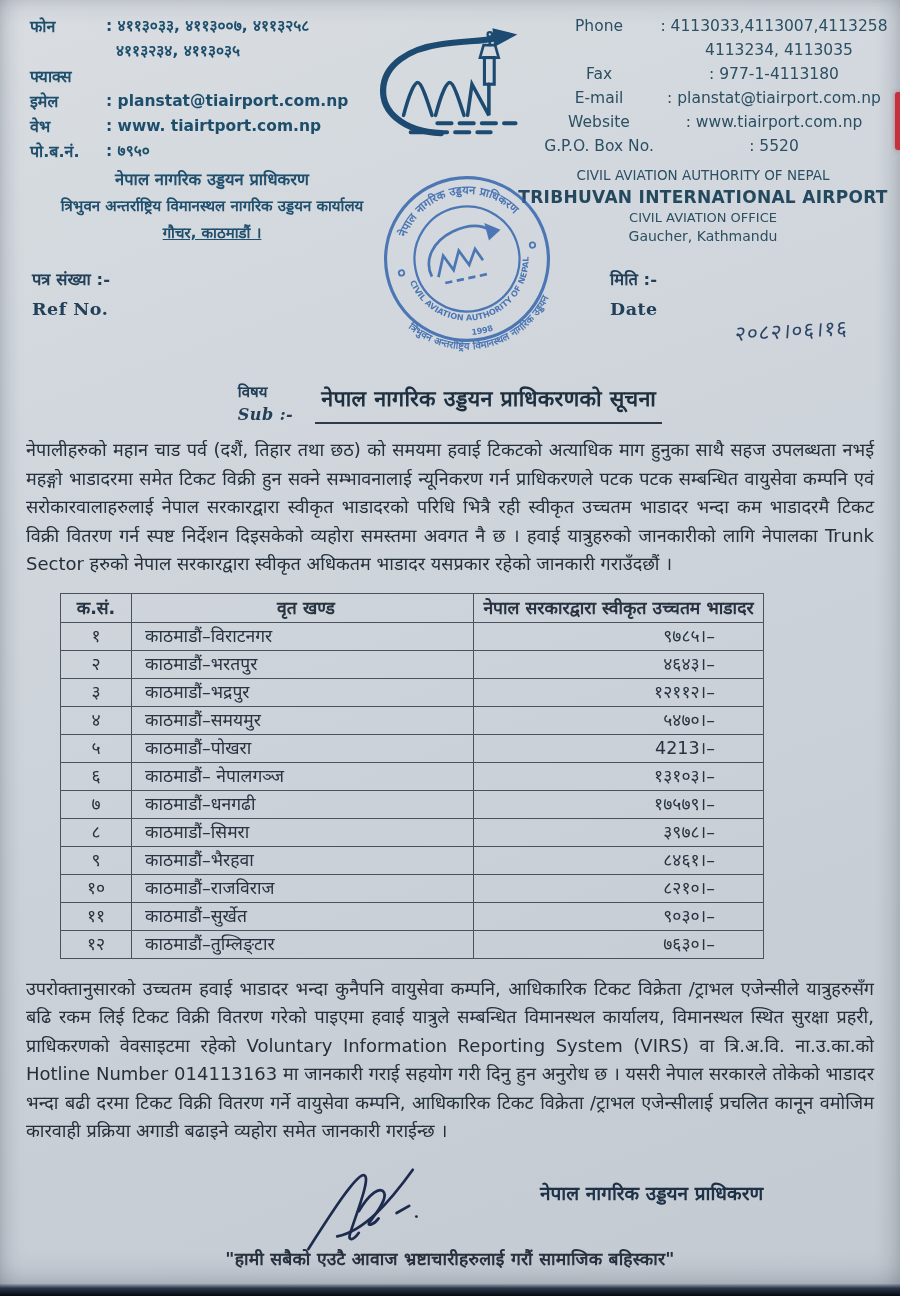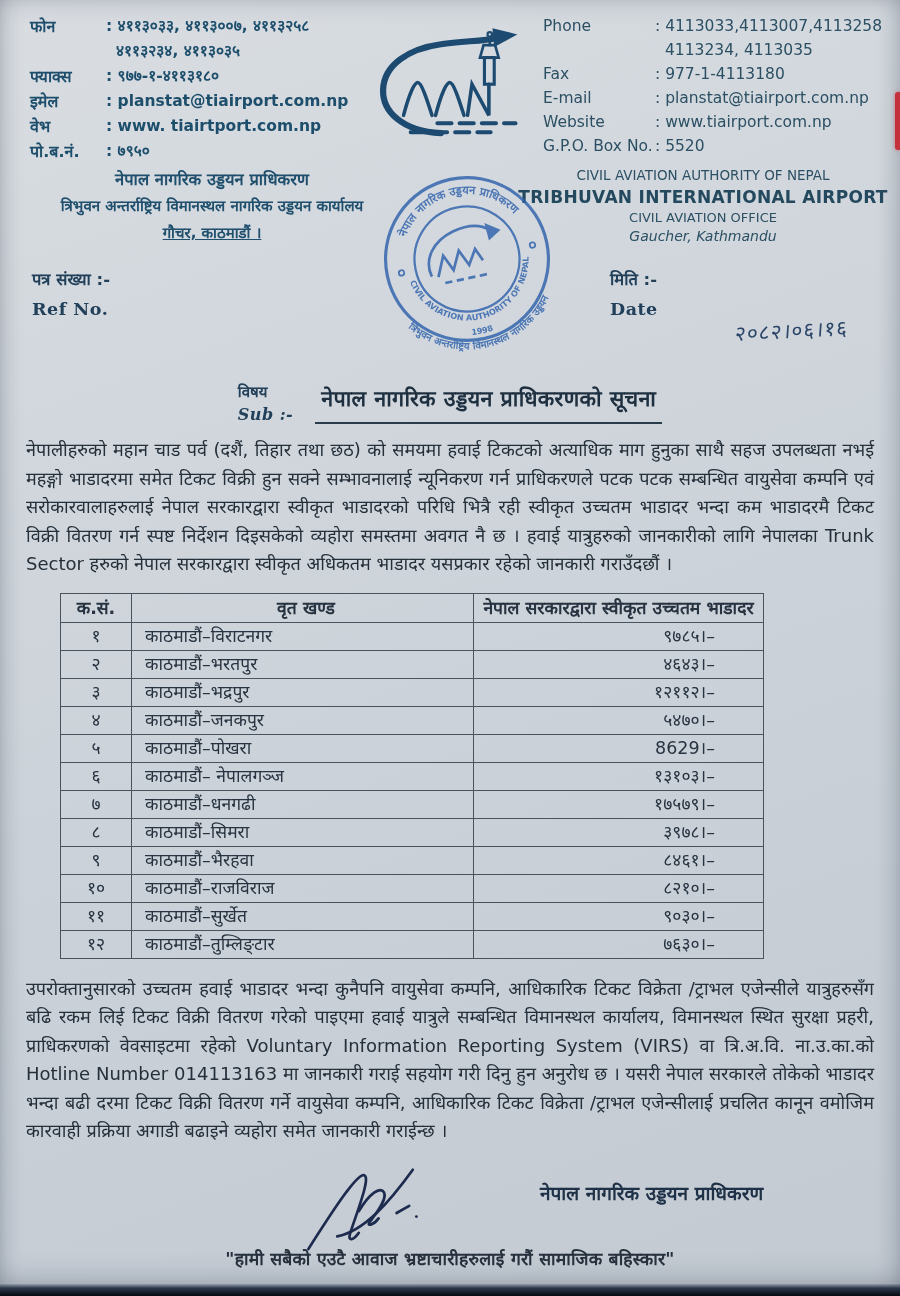--- a/index.html
+++ b/index.html
@@ -5,39 +5,39 @@
   html,body{margin:0;padding:0;background:#9aa2ab;}
   .page{
     position:relative;width:900px;height:1296px;overflow:hidden;margin:0 auto;
     background:linear-gradient(160deg,#d9dde2 0%,#cfd5db 38%,#c7ced6 75%,#c3cad2 100%);
     box-shadow:inset 0 -20px 34px -14px rgba(25,35,55,.45), inset -10px 12px 30px -18px rgba(25,35,55,.3), inset 12px 0 26px -20px rgba(25,35,55,.28);
     font-family:"DejaVu Sans","Liberation Sans",sans-serif;color:#25313c;
   }
   
   .letterhead{display:flex;padding:14px 7px 0 30px;}
   .lh-left{width:322px;}
-  .lh-right{width:350px;}
+  .lh-right{width:350px;text-align:center;}
   .lh-center{flex:1;display:flex;justify-content:center;align-items:flex-start;padding-top:8px;}
   .lh-row{display:grid;grid-template-columns:76px 1fr;line-height:25px;}
   .lh-right .lh-row{grid-template-columns:112px 1fr;line-height:24px;}
   .lh-label{font-weight:700;color:#1d4e6b;font-size:16px;}
   .lh-right .lh-label{font-weight:400;color:#2b4f63;font-size:15.5px;}
   .lh-value{color:#1d4e6b;font-weight:700;font-size:15.5px;white-space:nowrap;}
   .lh-right .lh-value{font-weight:400;color:#2b4f63;font-size:15.5px;}
   
   .org-row{display:flex;margin-top:2px;}
   .org-left{width:408px;margin-left:8px;text-align:center;color:#1f4f6d;font-weight:700;}
   .org-left .ol1{font-size:16.5px;line-height:27px;}
   .org-left .ol2{font-size:15px;line-height:27px;}
   .org-left .ol3{font-size:15px;line-height:27px;text-decoration:underline;}
   .org-right{width:382px;margin-left:auto;margin-right:6px;text-align:center;color:#2b4f63;}
   .org-right .or1{font-size:13.5px;line-height:19px;}
   .org-right .or2{font-size:17px;font-weight:700;line-height:24px;letter-spacing:.3px;color:#24495e;}
   .org-right .or3{font-size:13px;line-height:18px;}
-  .org-right .or4{font-size:14px;line-height:19px;font-style:italic;}
+  .org-right .or4{font-size:14px;line-height:19px;}
   
   .ref-row{display:flex;justify-content:space-between;padding:20px 40px 0 32px;height:96px;}
   .ref-label{font-size:16.5px;font-weight:700;color:#22405a;}
   .script{font-family:"DejaVu Serif","Liberation Serif",serif;font-size:17.5px;color:#22405a;margin-top:9px;font-weight:600;letter-spacing:.5px;}
   .ref-right{width:250px;}
   .hand-date{position:absolute;right:52px;top:316px;font-size:21px;color:#2b4668;transform:rotate(-3deg) skewX(-7deg);letter-spacing:1px;}
   
   .stamp{position:absolute;left:372px;top:164px;width:190px;height:190px;transform:rotate(-12deg);opacity:.82;pointer-events:none;}
   .stamp-ink{stroke:#2f62ac;fill:none;}
   .stamp text,.stamp textPath{fill:#2f62ac;stroke:none;font-weight:700;}
@@ -75,21 +75,20 @@
         <div class="lh-row">
           <span class="lh-label">फोन</span>
           <span class="lh-value">: ४११३०३३, ४११३००७, ४११३२५८</span>
         </div>
         <div class="lh-row">
           <span class="lh-label"></span>
           <span class="lh-value" style="padding-left: 10px;">४११३२३४, ४११३०३५</span>
         </div>
         <div class="lh-row">
           <span class="lh-label">फ्याक्स</span>
-          <span class="lh-value">: ९७७-१-४११३१८०</span>
         </div>
         <div class="lh-row">
           <span class="lh-label">इमेल</span>
           <span class="lh-value">: planstat@tiairport.com.np</span>
         </div>
         <div class="lh-row">
           <span class="lh-label">वेभ</span>
           <span class="lh-value">: www. tiairtport.com.np</span>
         </div>
         <div class="lh-row">
@@ -222,27 +221,27 @@
           <td class="col-sector">काठमाडौं–भरतपुर</td>
           <td class="col-fare">४६४३।–</td>
         </tr>
         <tr>
           <td class="col-sn">३</td>
           <td class="col-sector">काठमाडौं–भद्रपुर</td>
           <td class="col-fare">१२११२।–</td>
         </tr>
         <tr>
           <td class="col-sn">४</td>
-          <td class="col-sector">काठमाडौं–जनकपुर</td>
+          <td class="col-sector">काठमाडौं–समयमुर</td>
           <td class="col-fare">५४७०।–</td>
         </tr>
         <tr>
           <td class="col-sn">५</td>
           <td class="col-sector">काठमाडौं–पोखरा</td>
-          <td class="col-fare">8629।–</td>
+          <td class="col-fare">4213।–</td>
         </tr>
         <tr>
           <td class="col-sn">६</td>
           <td class="col-sector">काठमाडौं– नेपालगञ्ज</td>
           <td class="col-fare">१३१०३।–</td>
         </tr>
         <tr>
           <td class="col-sn">७</td>
           <td class="col-sector">काठमाडौं–धनगढी</td>
           <td class="col-fare">१७५७९।–</td>

